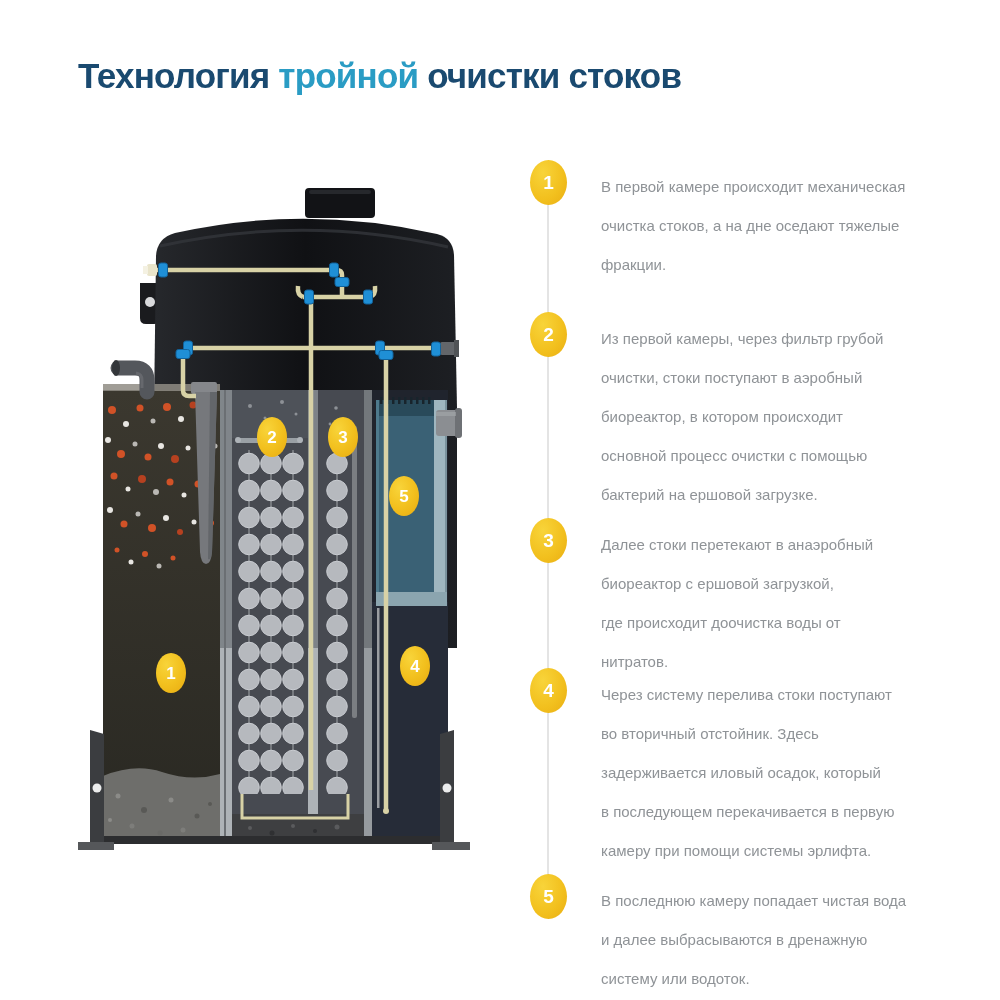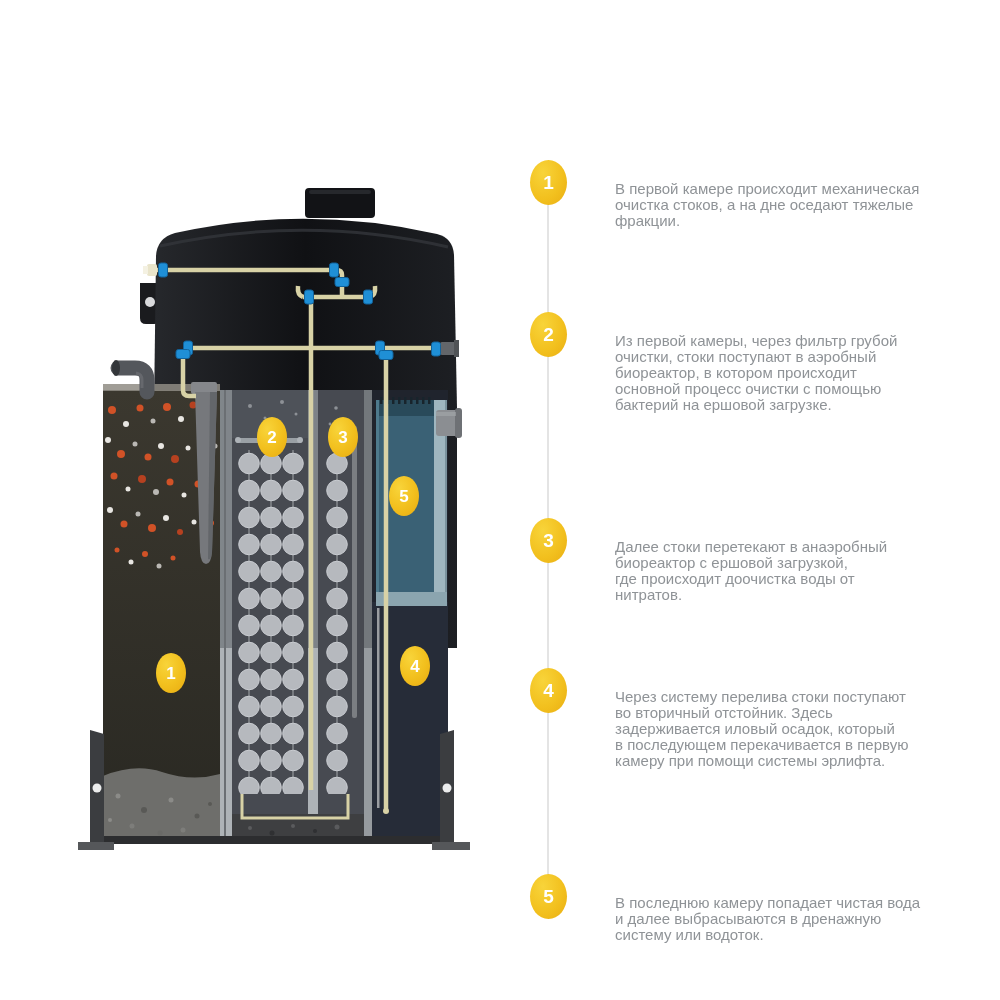--- a/index.html
+++ b/index.html
@@ -17,28 +17,29 @@
   .pipe{stroke:var(--pipe_beige,#D8D2A6);stroke-width:4.5;fill:none;stroke-linejoin:round;}
   .pipe-thin{stroke:var(--pipe_beige,#D8D2A6);stroke-width:3;fill:none;}
   .fitting{fill:var(--fitting_blue,#1F8FD6);stroke:#11639C;stroke-width:1;}
   .timeline{position:absolute;left:547px;top:200px;width:2px;height:676px;
             background:var(--timeline_line,#E4E4E4);z-index:0;}
   .steps{position:absolute;inset:0;z-index:1;}
   .step{position:absolute;left:530px;width:380px;}
   .step-badge{position:absolute;left:0;top:0;width:37px;height:45px;border-radius:50%;
               background:radial-gradient(ellipse at 35% 28%,#F8D43A,var(--badge_yellow,#F2C01E) 58%,#E9AD12);
               color:#fff;font-size:19px;font-weight:700;display:flex;align-items:center;justify-content:center;}
-  .step-text{position:absolute;left:67px;top:3px;margin:18px;width:310px;font-size:15px;line-height:16px;
+  .step-text{position:absolute;left:67px;top:3px;margin:4px;width:310px;font-size:15px;line-height:39px;
              color:var(--step_text,#8F9397);white-space:pre-line;}
 </style>
 </head>
 <body>
 
 <div class="canvas">
 
+  <h1 class="title"><span>Технология </span><span class="hl">тройной</span><span> очистки стоков</span></h1>
 
   <svg class="diagram-svg" viewBox="0 0 430 692">
     <defs>
       <linearGradient id="bodyGrad" x1="0" y1="0" x2="1" y2="0">
         <stop offset="0" stop-color="#26282C"></stop>
           <stop offset="0.5" stop-color="#101114"></stop>
           <stop offset="1" stop-color="#1D1F23"></stop>
       </linearGradient>
       <linearGradient id="ch1Grad" x1="0" y1="0" x2="0" y2="1">
         <stop offset="0" stop-color="#3B382F"></stop>

